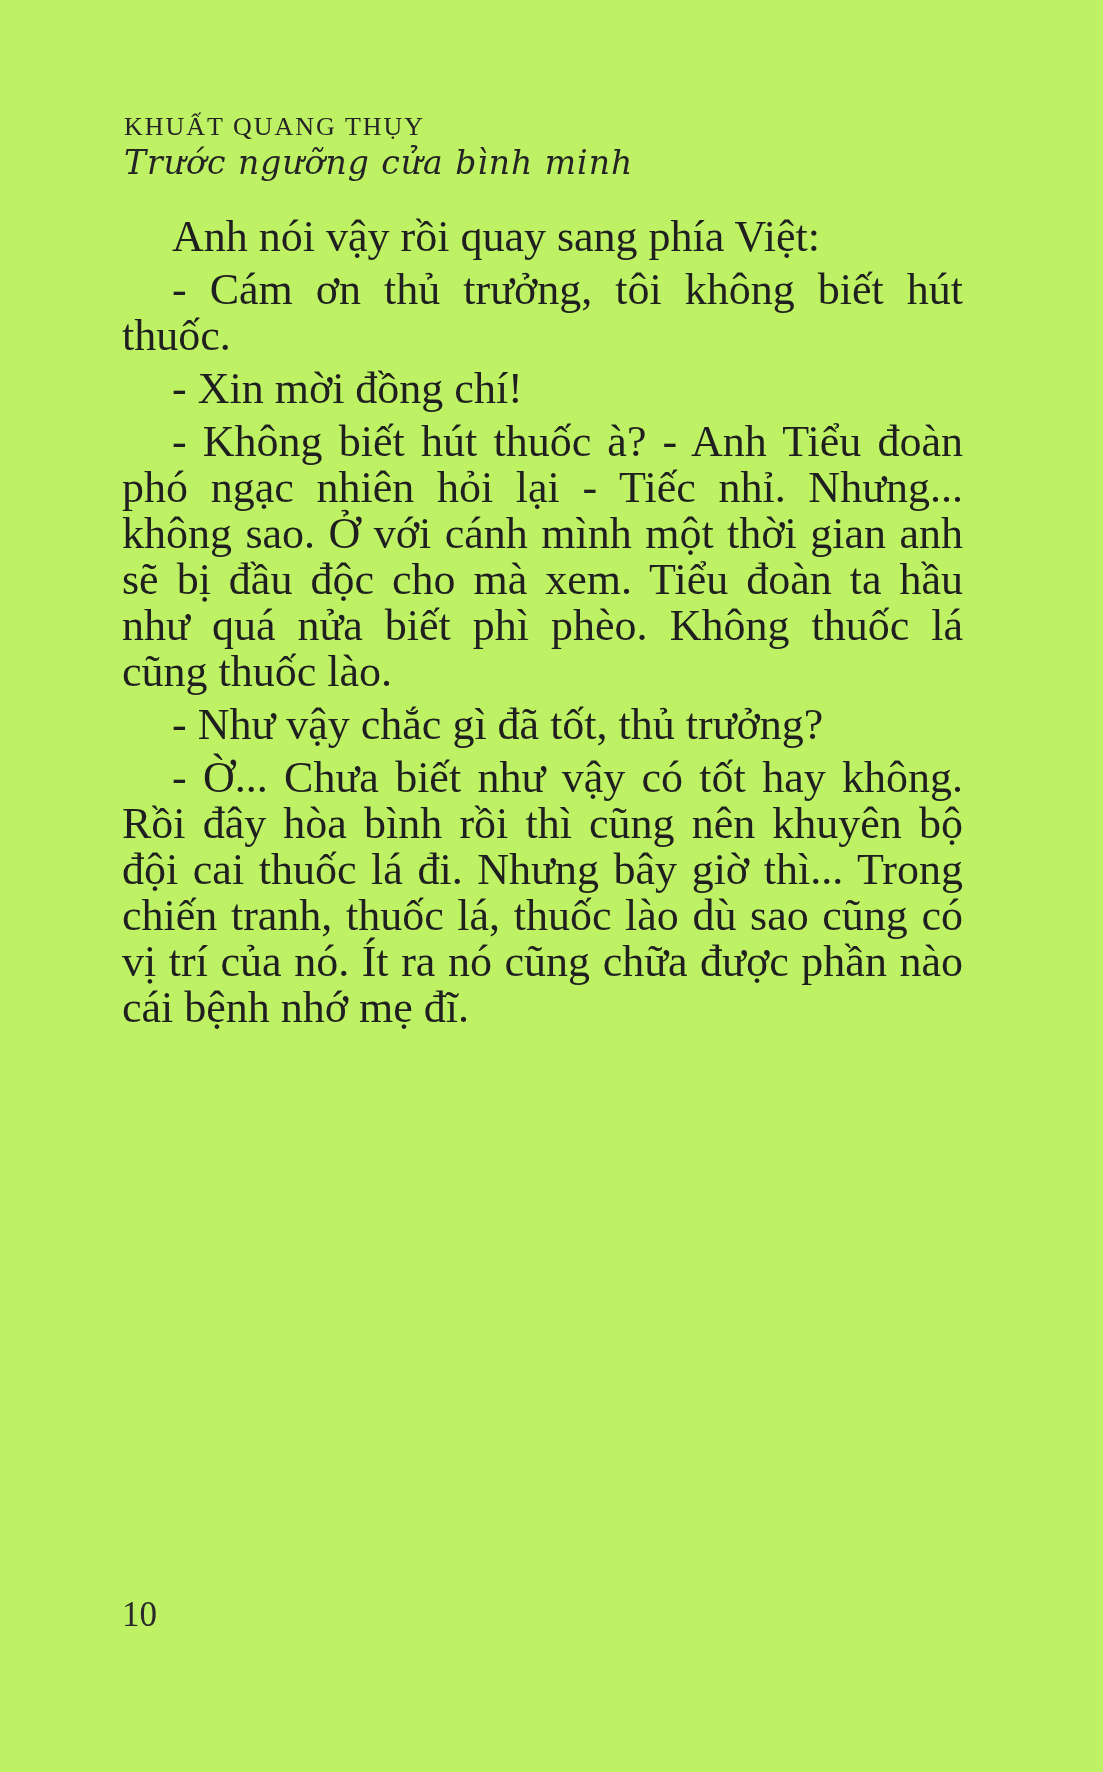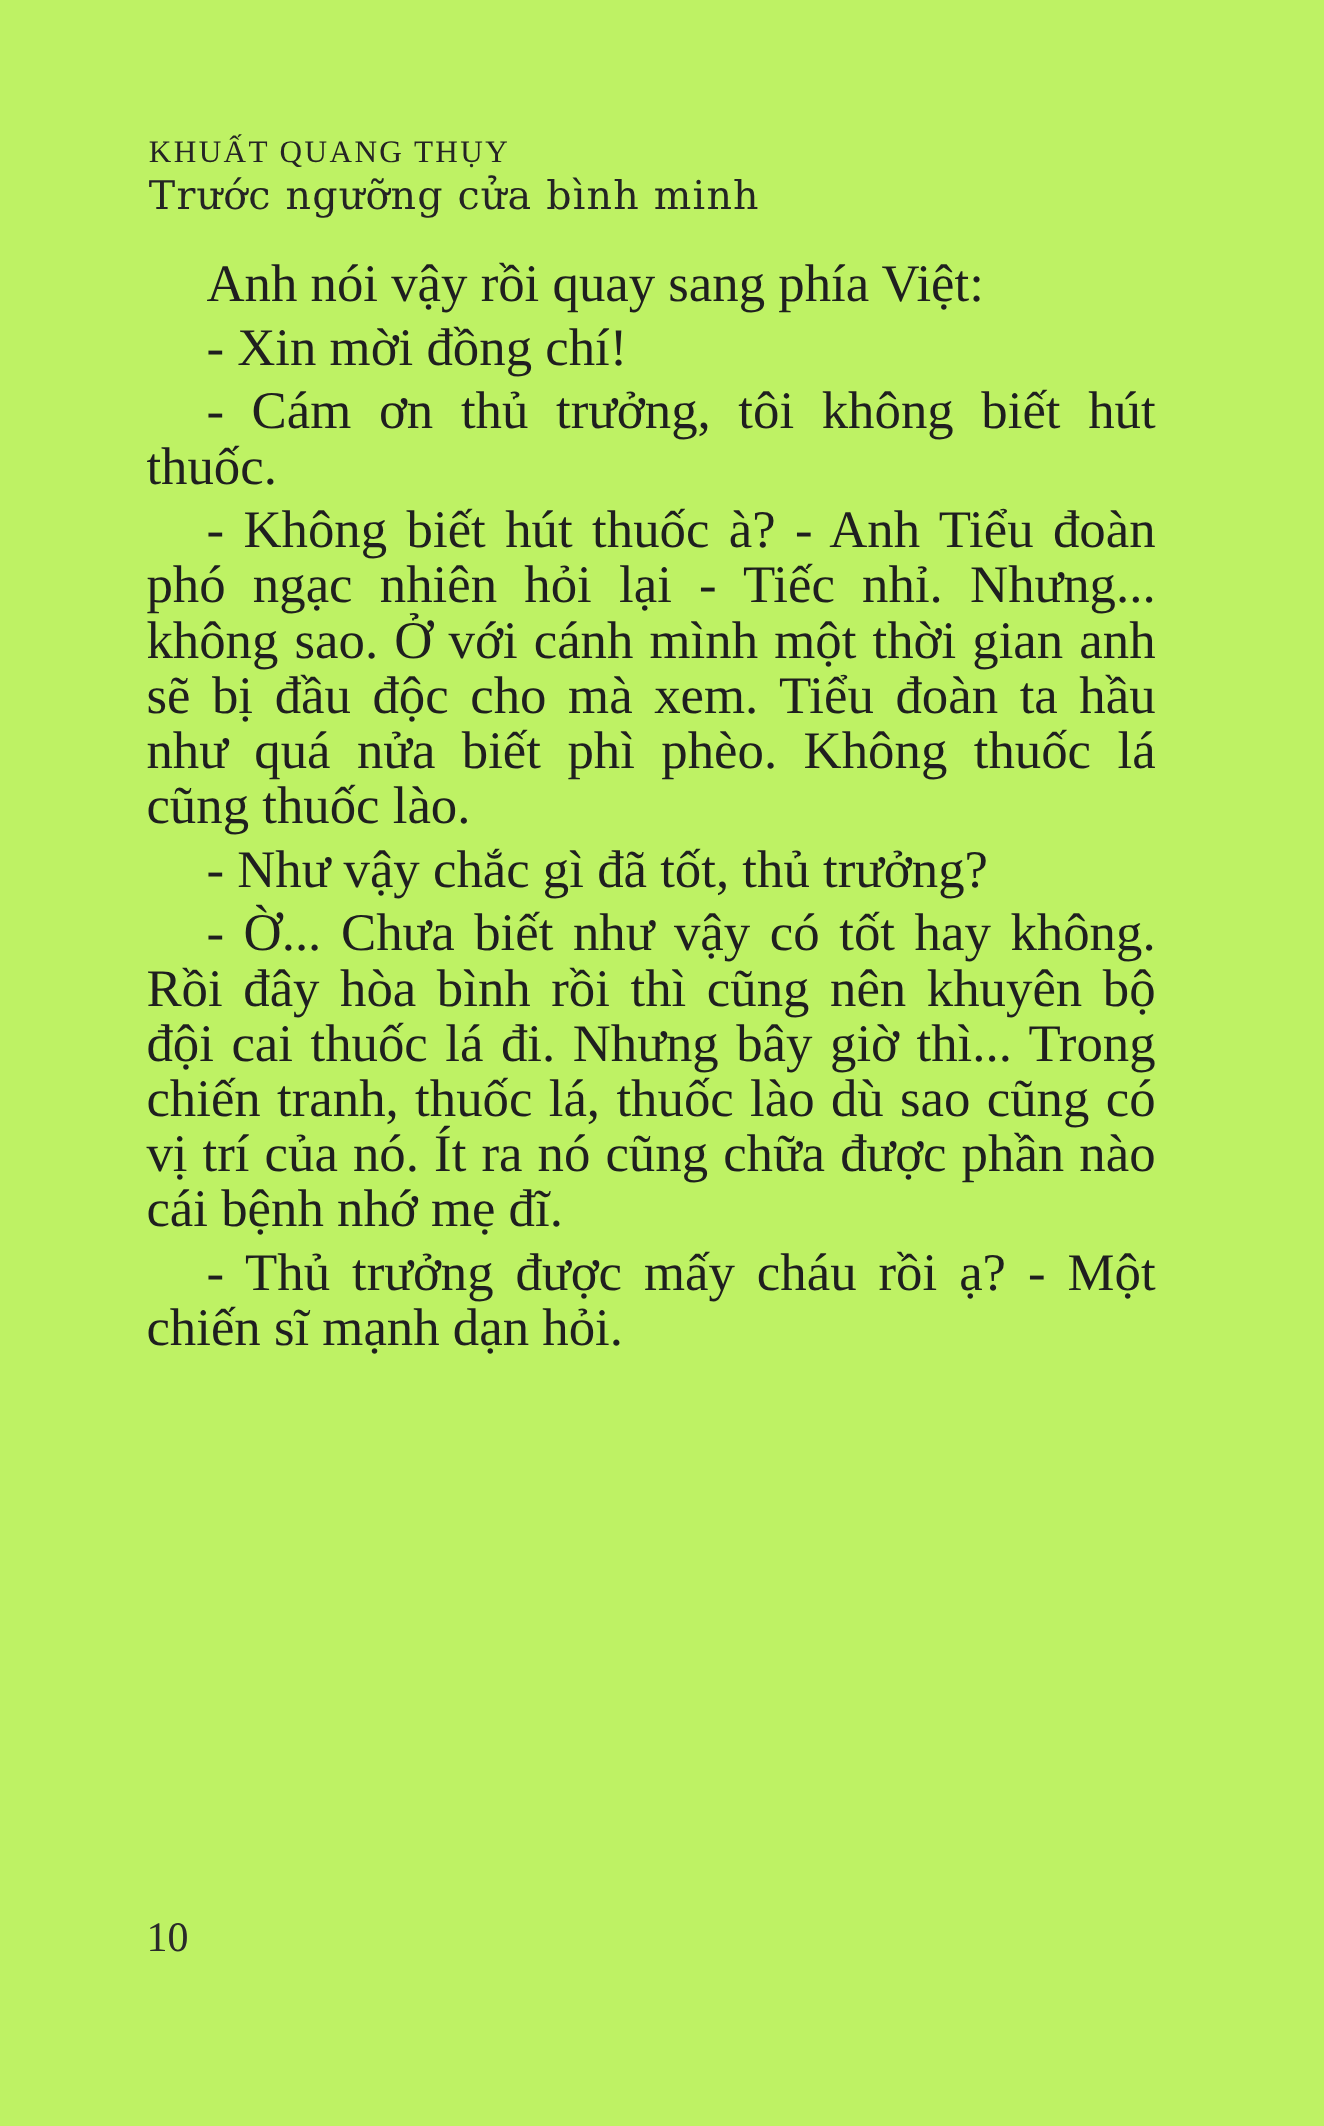--- a/index.html
+++ b/index.html
@@ -24,20 +24,21 @@
   }
   .author {
     font-family: "Liberation Serif", "DejaVu Serif", serif;
     font-size: 26px;
     line-height: 30px;
     letter-spacing: 2px;
     color: #242424;
   }
   .book-title {
     font-family: "DejaVu Serif", "Liberation Serif", serif;
+    font-style: italic;
     font-size: 33px;
     line-height: 42px;
     letter-spacing: 1px;
     color: #242424;
   }
   .text-block {
     width: 841px;
   }
   .para {
     margin: 0 0 7px 0;
@@ -62,25 +63,24 @@
 
 <div class="page">
 
   <header class="page-header">
     <div class="author">KHUẤT QUANG THỤY</div>
     <div class="book-title">Trước ngưỡng cửa bình minh</div>
   </header>
 
   <main class="text-block">
     <p class="para">Anh nói vậy rồi quay sang phía Việt:</p>
+    <p class="para">- Cám ơn thủ trưởng, tôi không biết hút thuốc.</p>
     <p class="para">- Xin mời đồng chí!</p>
-    <p class="para">- Cám ơn thủ trưởng, tôi không biết hút thuốc.</p>
     <p class="para">- Không biết hút thuốc à? - Anh Tiểu đoàn phó ngạc nhiên hỏi lại - Tiếc nhỉ. Nhưng... không sao. Ở với cánh mình một thời gian anh sẽ bị đầu độc cho mà xem. Tiểu đoàn ta hầu như quá nửa biết phì phèo. Không thuốc lá cũng thuốc lào.</p>
     <p class="para">- Như vậy chắc gì đã tốt, thủ trưởng?</p>
     <p class="para">- Ờ... Chưa biết như vậy có tốt hay không. Rồi đây hòa bình rồi thì cũng nên khuyên bộ đội cai thuốc lá đi. Nhưng bây giờ thì... Trong chiến tranh, thuốc lá, thuốc lào dù sao cũng có vị trí của nó. Ít ra nó cũng chữa được phần nào cái bệnh nhớ mẹ đĩ.</p>
-    <p class="para">- Thủ trưởng được mấy cháu rồi ạ? - Một chiến sĩ mạnh dạn hỏi.</p>
   </main>
 
   <footer class="page-footer">
     <div class="page-number">10</div>
   </footer>
 
 </div>
 
 </body></html>

